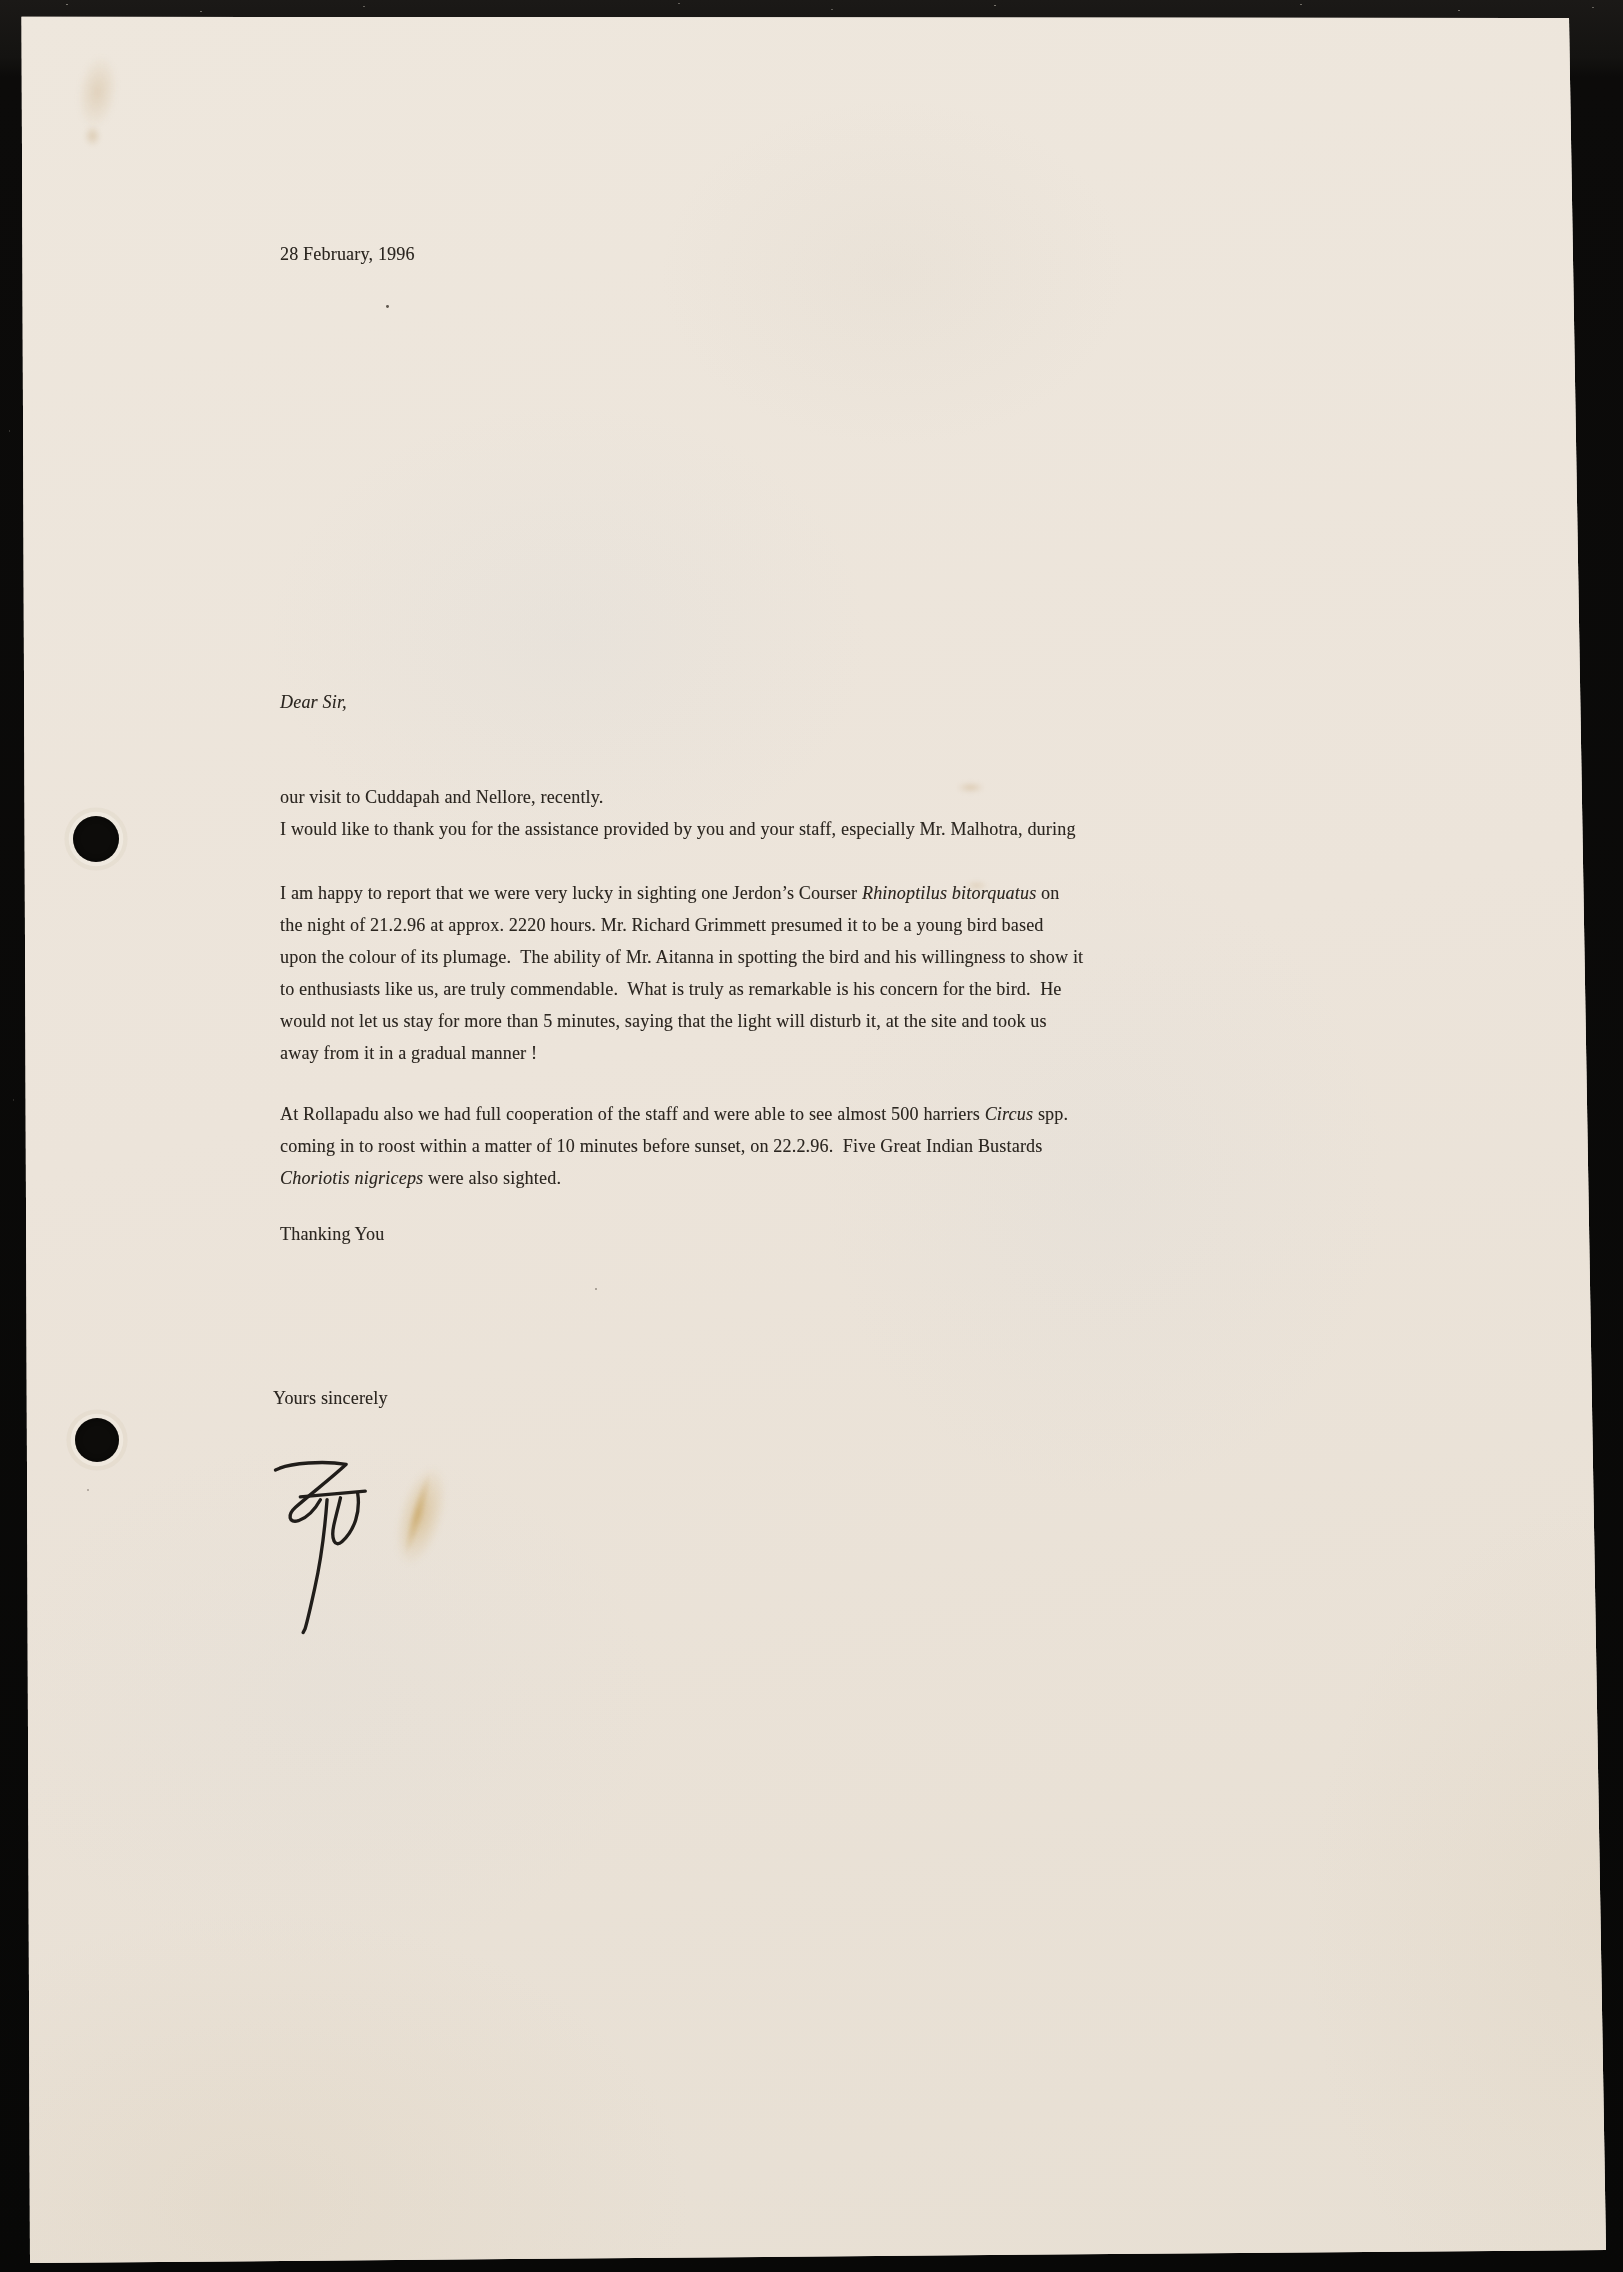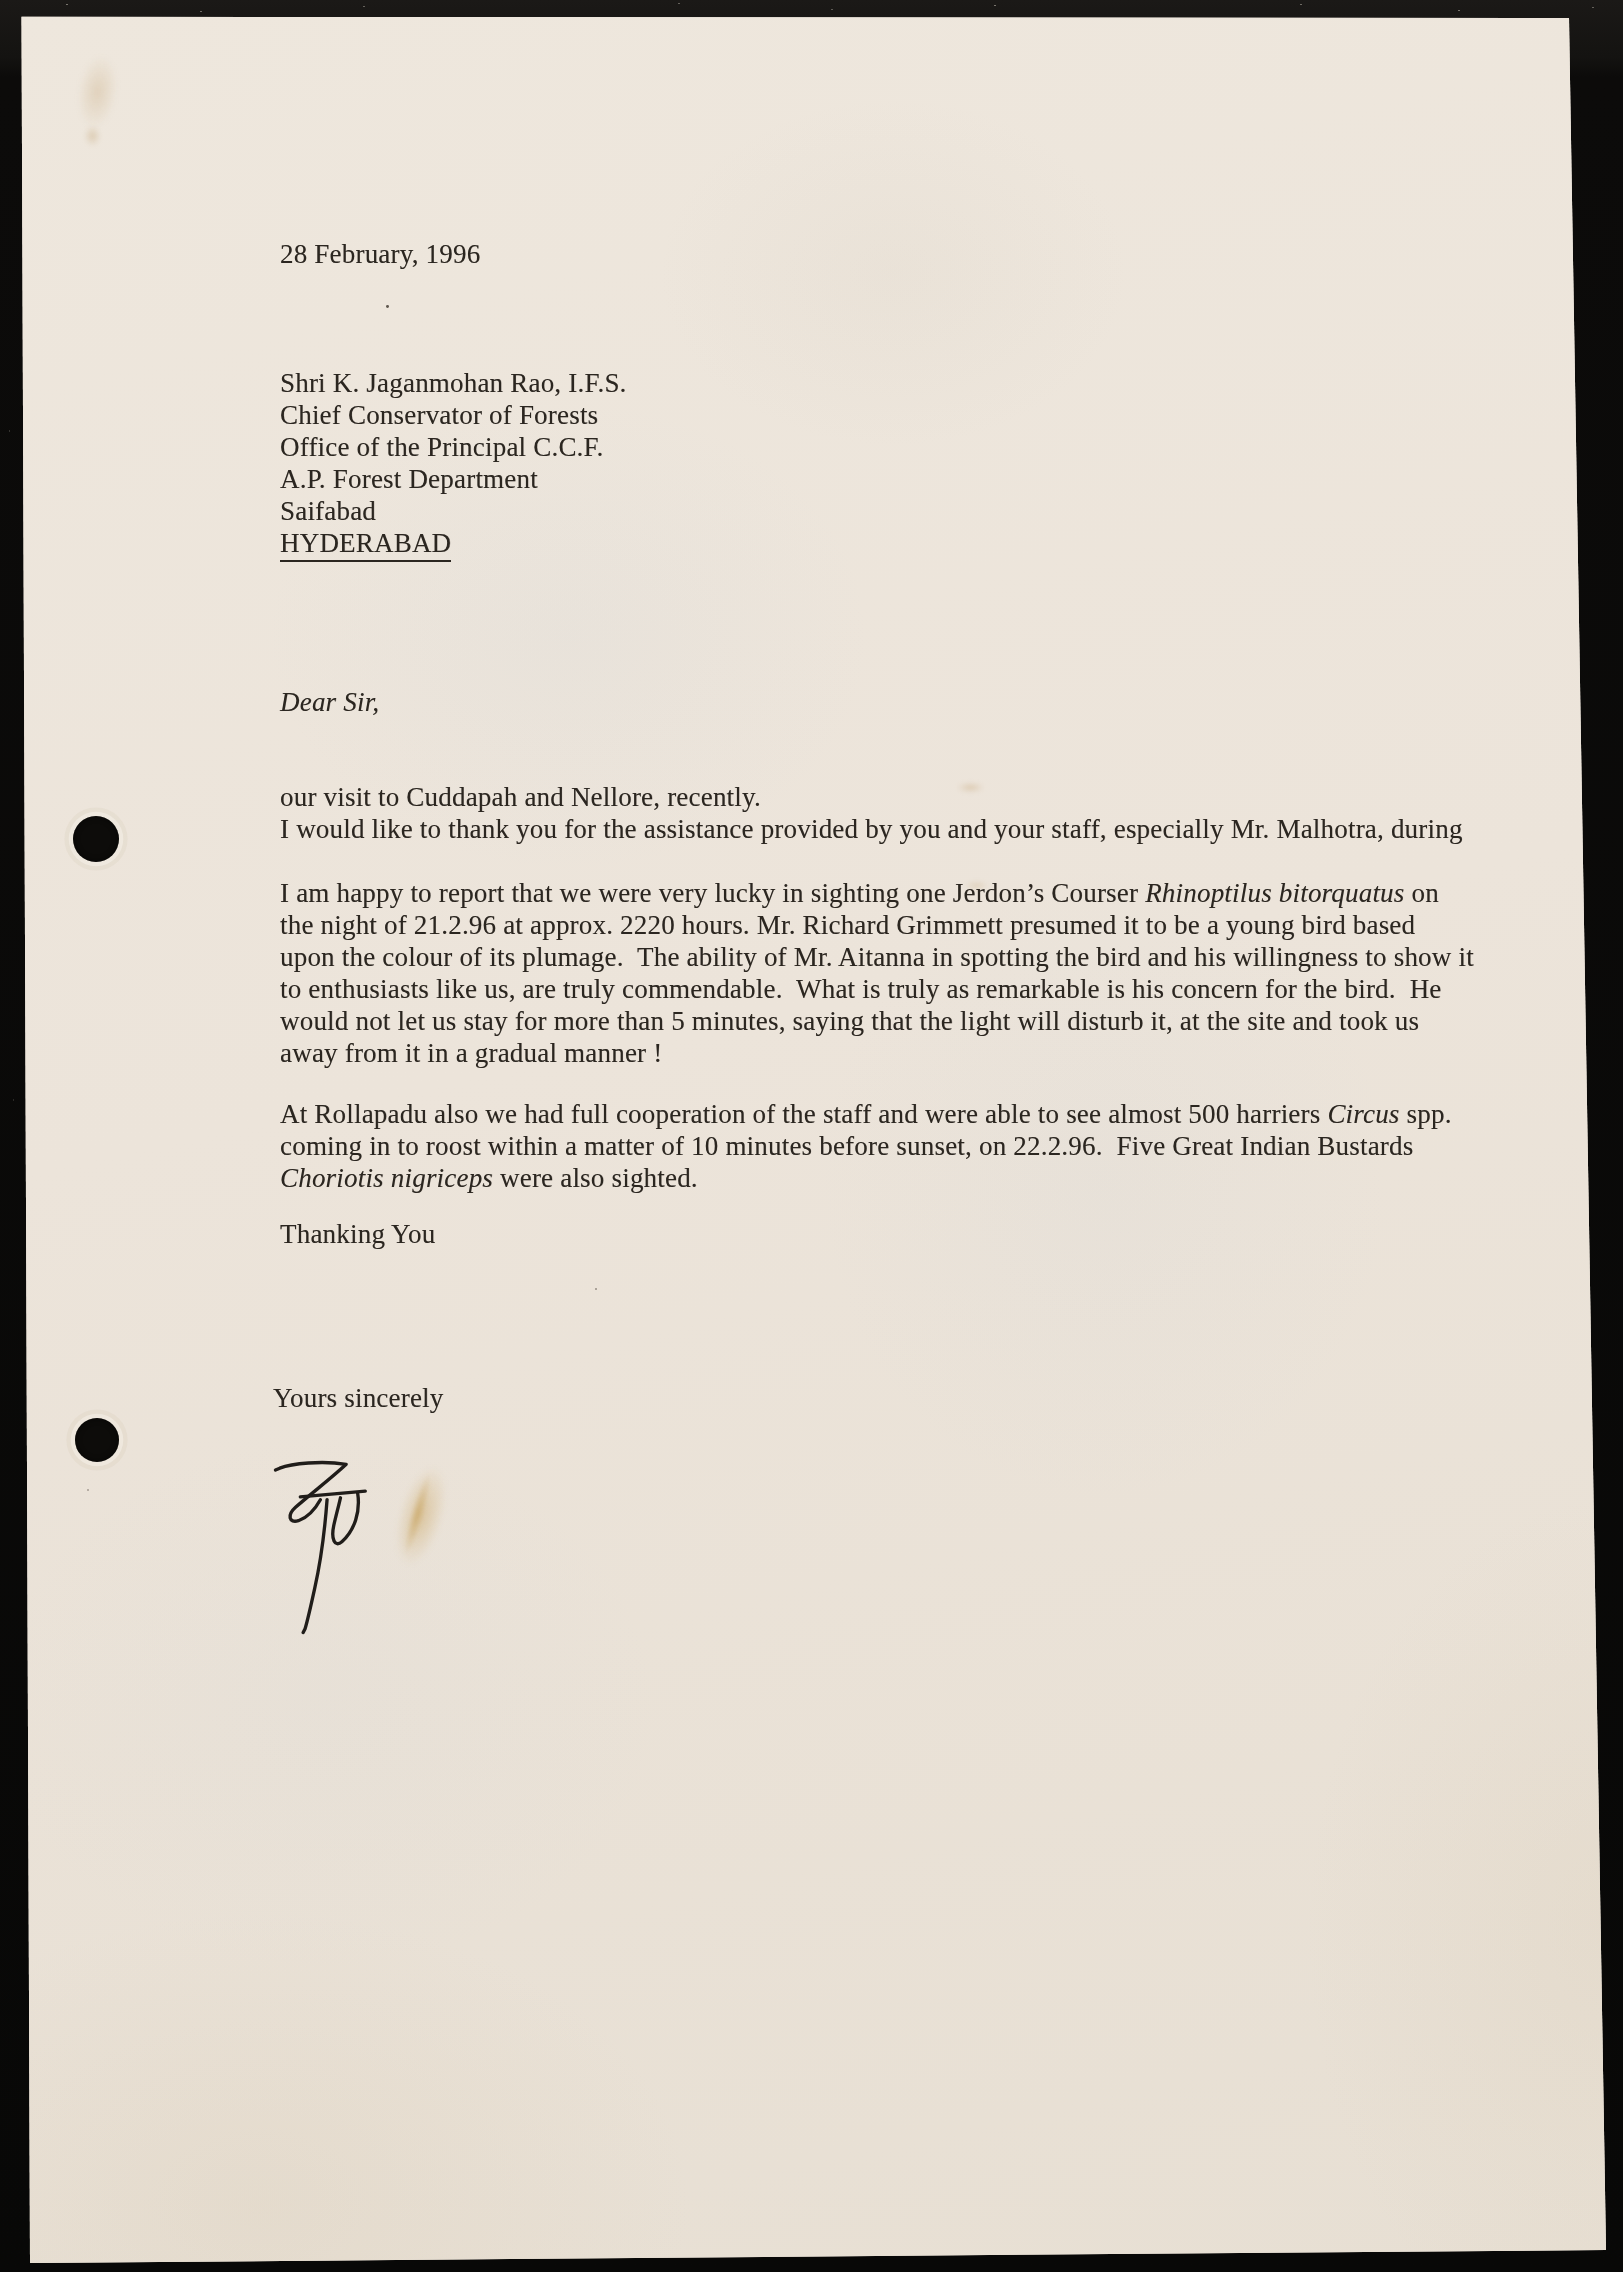--- a/index.html
+++ b/index.html
@@ -33,21 +33,21 @@
       radial-gradient(431px 335px at 35% 28%, rgba(193,203,212,.10), transparent 70%),
       radial-gradient(407px 454px at 68% 52%, rgba(193,203,212,.09), transparent 70%),
       radial-gradient(335px 249px at 55% 12%, rgba(206,198,184,.12), transparent 70%),
       radial-gradient(478px 383px at 20% 75%, rgba(193,203,212,.07), transparent 70%),
       radial-gradient(598px 407px at 16% 97%, rgba(213,199,176,.22), transparent 72%),
       radial-gradient(431px 622px at 99% 85%, rgba(211,196,170,.18), transparent 70%),
       linear-gradient(168deg, #eee7dd 0%, #ece4da 45%, #e7dfd3 100%);
   }
   .letter-text{
     position:absolute;left:280px;
-    font-size:27px;line-height:32px;letter-spacing:0.2px;
+    font-size:18px;line-height:32px;letter-spacing:0.2px;
     color:#2b2620;white-space:pre;
     text-shadow:0.3px 0.4px 0 rgba(43,38,32,.30);
   }
   .letter-text em{font-style:italic;}
   .underline{display:inline-block;border-bottom:2.4px solid #2b2620;padding-bottom:1.4px;}
   .hole{
     position:absolute;border-radius:50%;background:#0d0c0a;
     box-shadow:0 0 0 4.3px rgba(246,241,233,.55), 0 0 0 8.6px rgba(203,188,162,.15), 0 0 4.8px 1.9px rgba(0,0,0,.35) inset;
   }
   .stain{position:absolute;pointer-events:none;}
@@ -66,21 +66,20 @@
     <div class="stain" style="left:952px;top:780px;width:37px;height:15.3px;filter:blur(1.9px);background:radial-gradient(closest-side, rgba(182,142,82,.30), rgba(182,142,82,0) 75%);"></div>
     <div class="stain" style="left:961px;top:879px;width:31px;height:13.4px;filter:blur(1.9px);background:radial-gradient(closest-side, rgba(182,142,82,.24), rgba(182,142,82,0) 75%);"></div>
     <div class="stain" style="left:390px;top:1444px;width:62px;height:144px;transform:rotate(16deg);filter:blur(2.4px);background:radial-gradient(closest-side, rgba(196,153,72,.40), rgba(196,153,72,0) 72%);"></div>
     <div class="stain" style="left:408px;top:1454px;width:19px;height:120px;transform:rotate(16deg);filter:blur(1.4px);background:radial-gradient(closest-side, rgba(190,145,60,.45), rgba(190,145,60,0) 70%);"></div>
     <div class="speck" style="left:386px;top:305px;width:2.9px;height:2.9px;"></div>
     <div class="speck" style="left:595px;top:1288px;width:1.9px;height:1.9px;opacity:.6;"></div>
     <div class="speck" style="left:87px;top:1489px;width:2.4px;height:2.4px;opacity:.5;"></div>
 
     <div class="letter-text" style="top:238px;">28 February, 1996</div>
 
-    <div class="letter-text" id="recipient" style="top:367px;"><div>Shri K. Jaganmohan Rao, I.F.S.</div><div>Chief Conservator of Forests</div><div>Office of the Principal C.C.F.</div><div>A.P. Forest Department</div><div>Saifabad</div><div><span class="underline">HYDERABAD</span></div></div>
 
     <div class="letter-text" style="top:686px;font-style:italic;">Dear Sir,</div>
 
     <div class="letter-text" style="top:781px;"><div><span>our visit to Cuddapah and Nellore, recently.</span></div><div><span>I would like to thank you for the assistance provided by you and your staff, especially Mr. Malhotra, during</span></div></div>
     <div class="letter-text" style="top:877px;"><div><span>I am happy to report that we were very lucky in sighting one Jerdon’s Courser </span><em>Rhinoptilus bitorquatus</em><span> on</span></div><div><span>the night of 21.2.96 at approx. 2220 hours. Mr. Richard Grimmett presumed it to be a young bird based</span></div><div><span>upon the colour of its plumage.  The ability of Mr. Aitanna in spotting the bird and his willingness to show it</span></div><div><span>to enthusiasts like us, are truly commendable.  What is truly as remarkable is his concern for the bird.  He</span></div><div><span>would not let us stay for more than 5 minutes, saying that the light will disturb it, at the site and took us</span></div><div><span>away from it in a gradual manner !</span></div></div>
     <div class="letter-text" style="top:1098px;"><div><span>At Rollapadu also we had full cooperation of the staff and were able to see almost 500 harriers </span><em>Circus</em><span> spp.</span></div><div><span>coming in to roost within a matter of 10 minutes before sunset, on 22.2.96.  Five Great Indian Bustards</span></div><div><em>Choriotis nigriceps</em><span> were also sighted.</span></div></div>
 
     <div class="letter-text" style="top:1218px;">Thanking You</div>
 
     <div class="letter-text" style="top:1382px;left:273px;">Yours sincerely</div>

